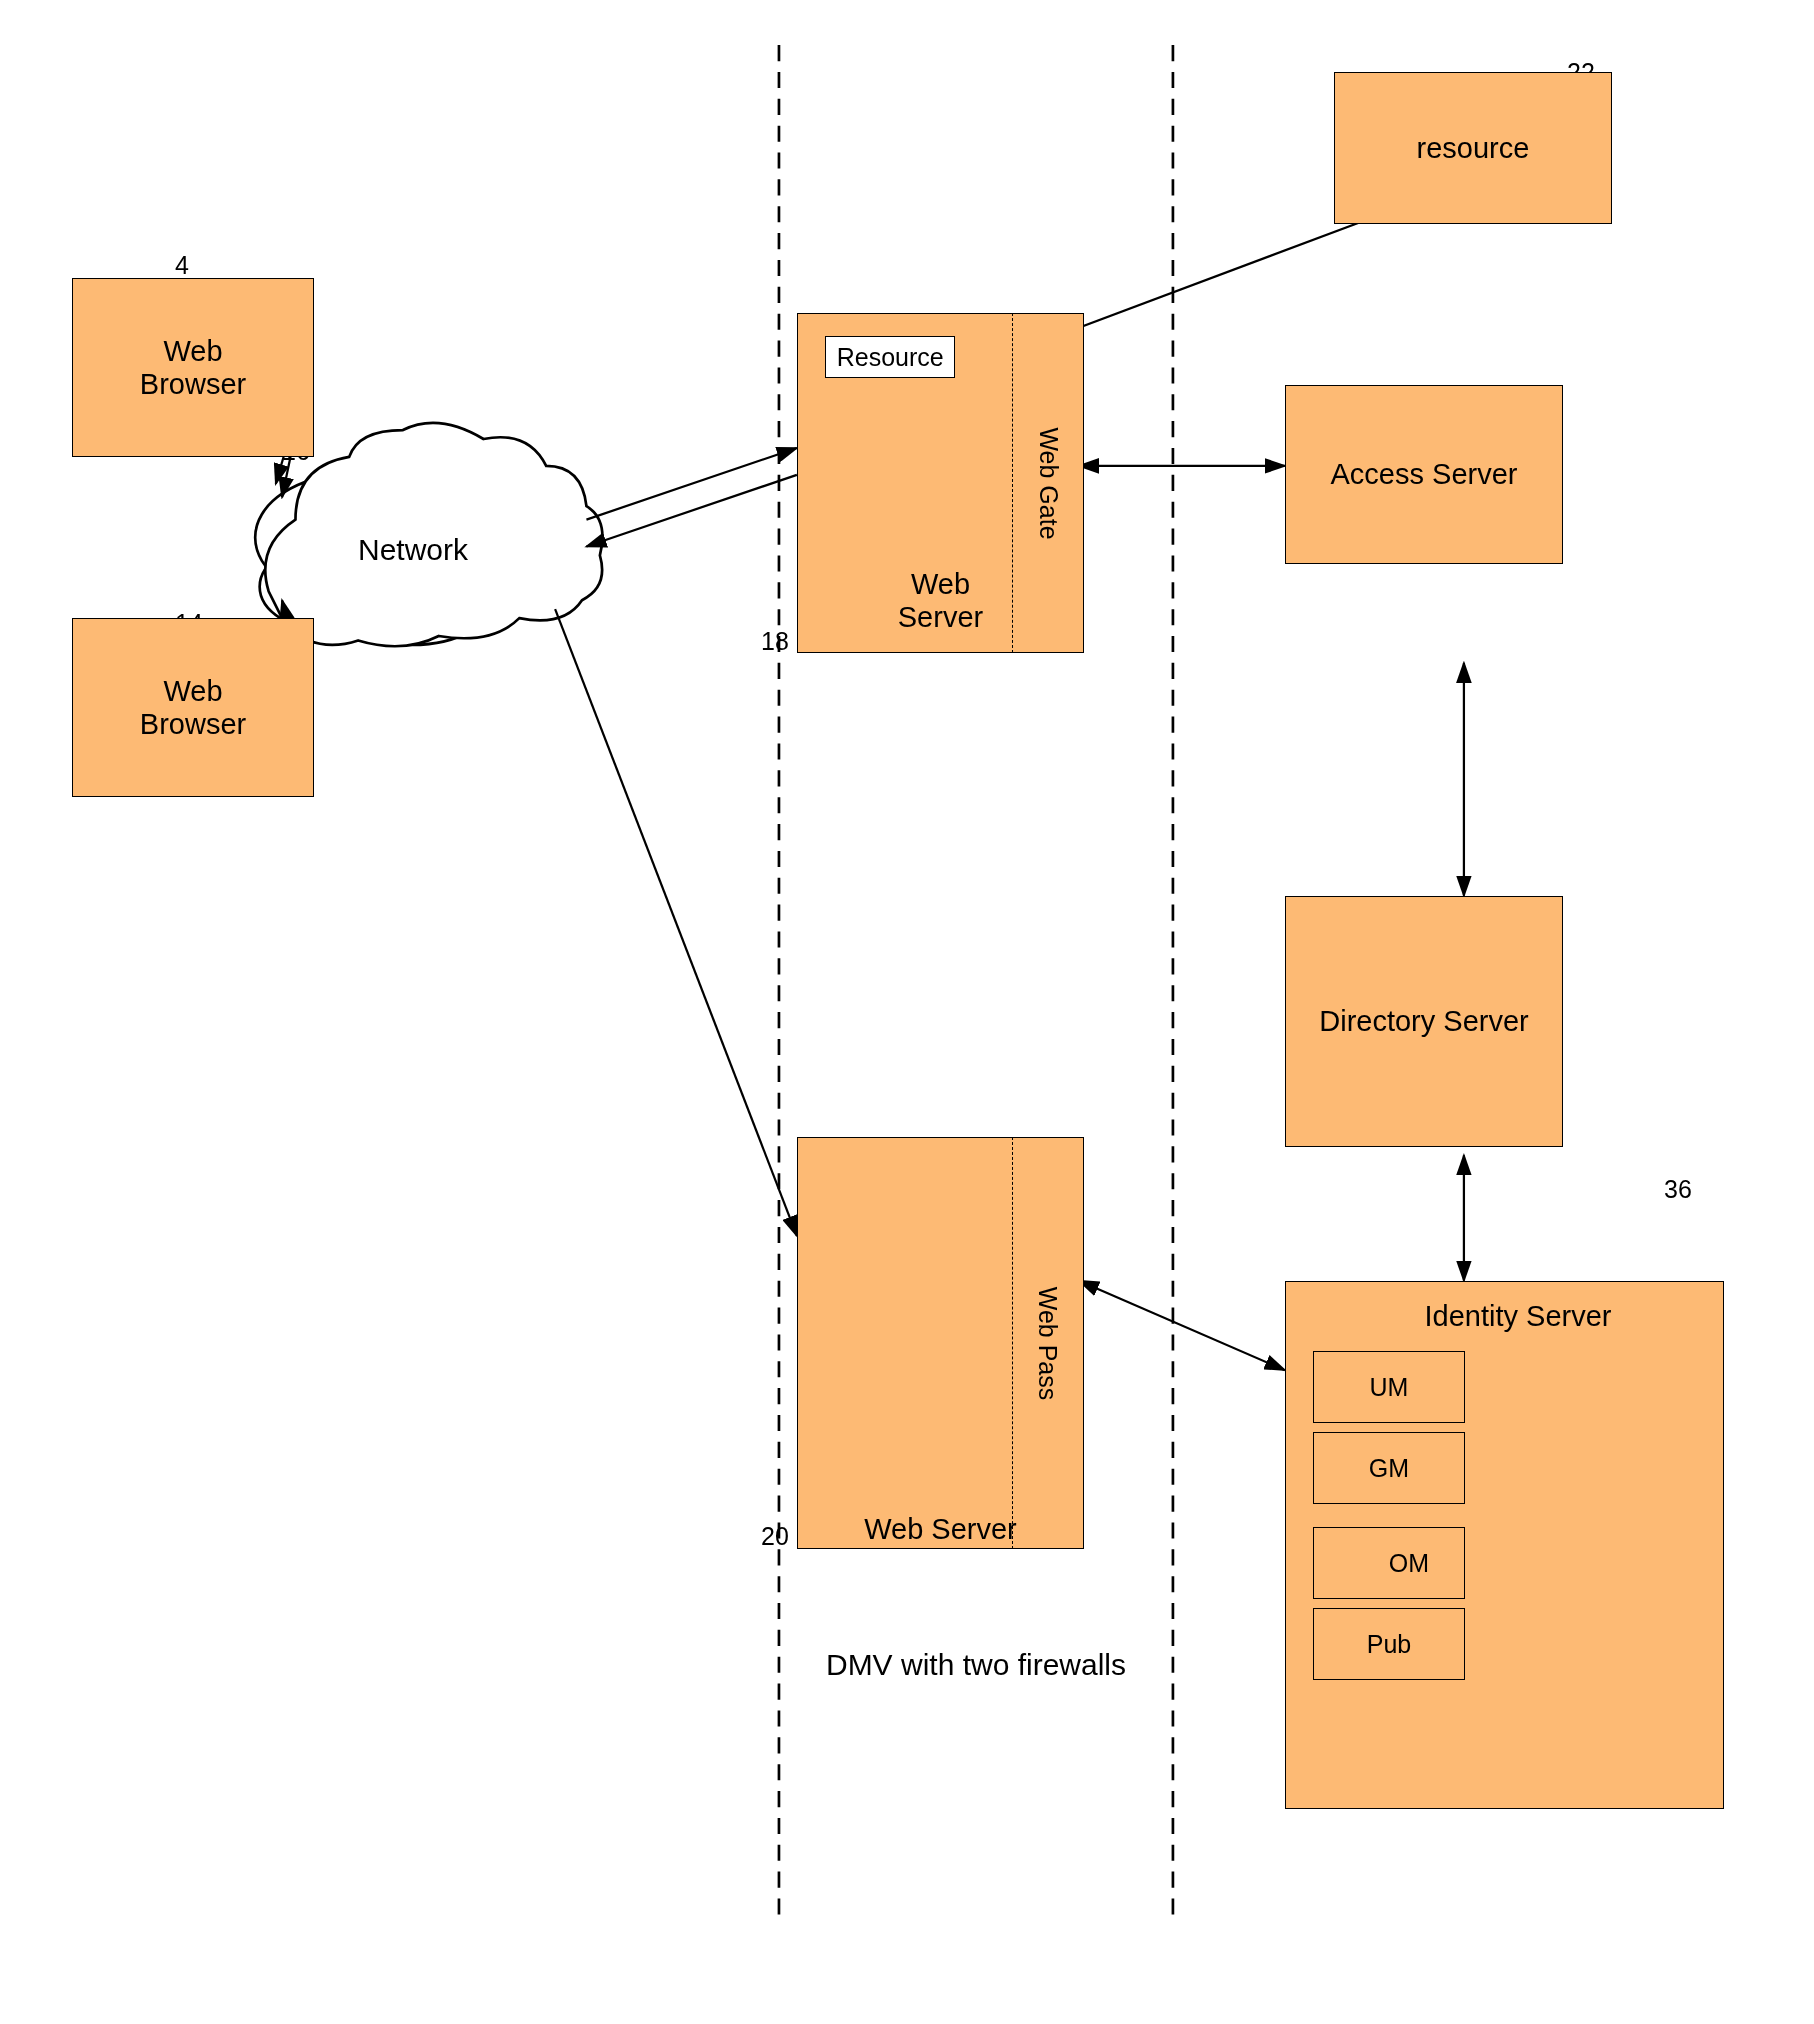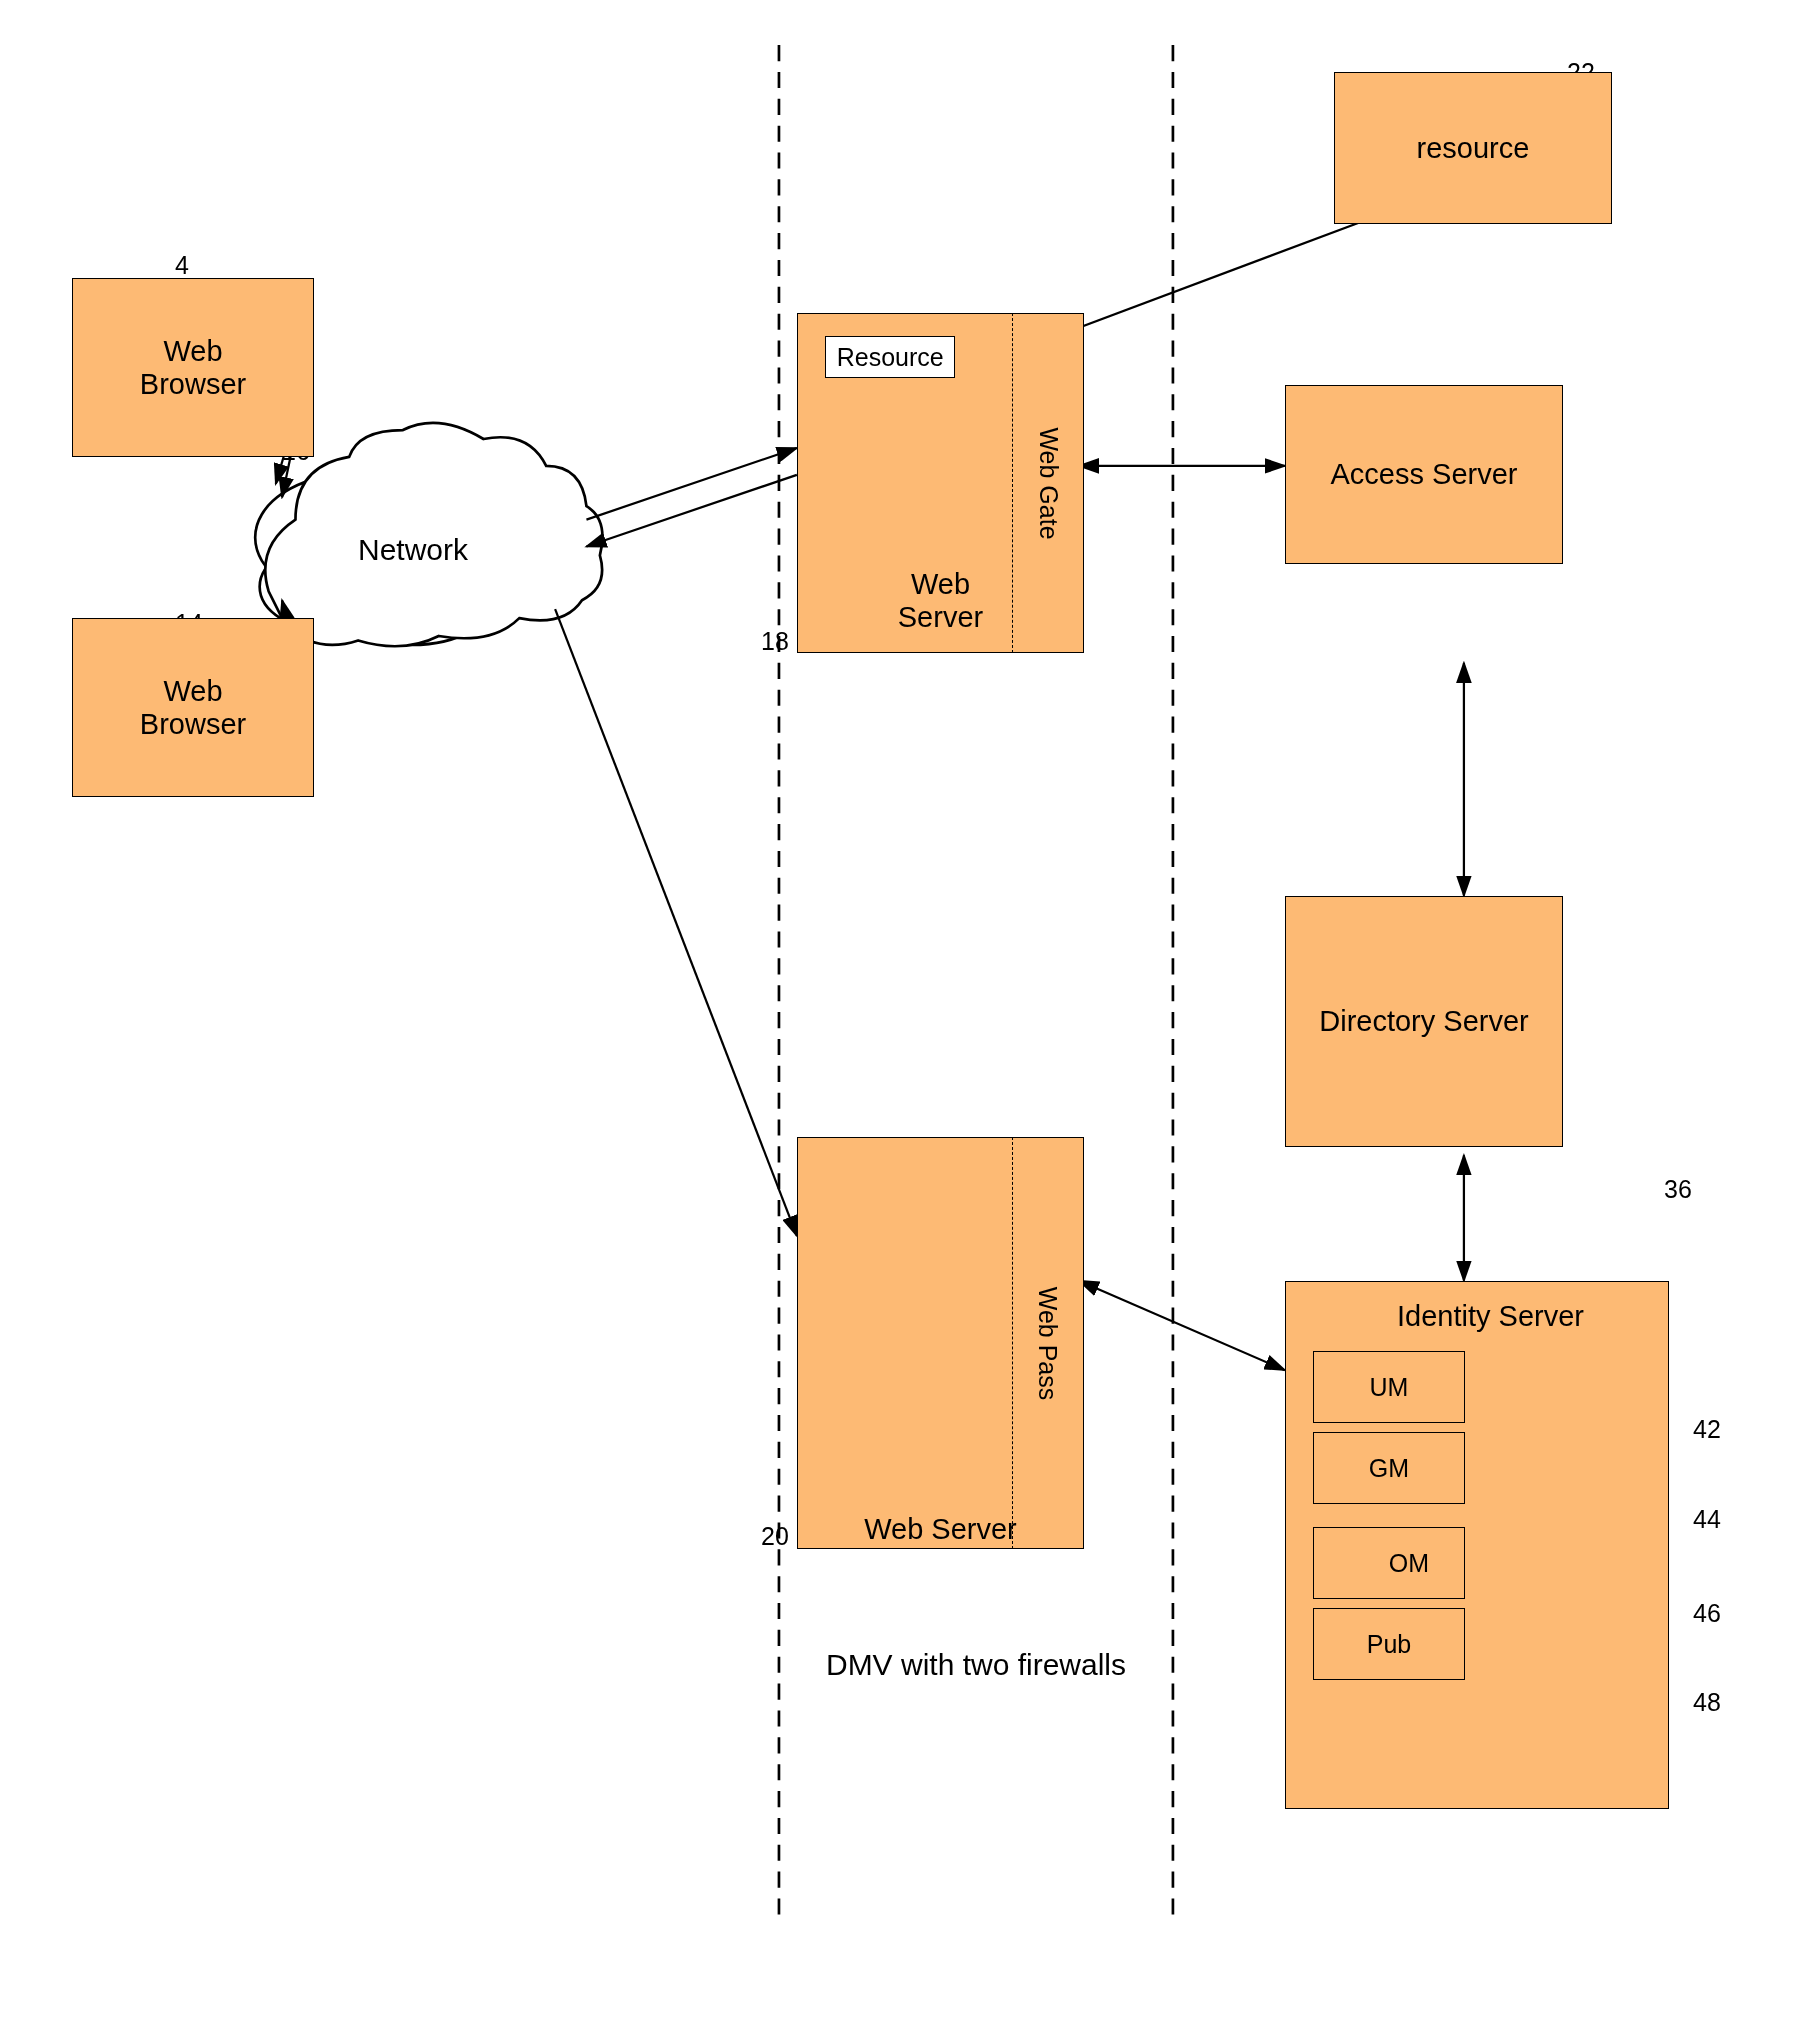--- a/index.html
+++ b/index.html
@@ -164,21 +164,21 @@
   <div class="box" style="left:1285px; top:896px; width:278px; height:251px;">
     <span>Directory
 Server</span>
   </div>
 
   <div class="box" style="left:1285px; top:385px; width:278px; height:179px;">
     <span>Access
 Server</span>
   </div>
 
-  <div class="box" style="left:1285px; top:1281px; width:384px; height:528px; flex-direction:column; justify-content:flex-start; padding-top:18px; align-items:flex-start; padding-left:27px;">
+  <div class="box" style="left:1285px; top:1281px; width:439px; height:528px; flex-direction:column; justify-content:flex-start; padding-top:18px; align-items:flex-start; padding-left:27px;">
     <span style="font-size:29px; align-self:center; padding-left:0;">Identity
 Server</span>
 
     <div class="box" style="position:relative; left:0; margin-top:18px; width:152px; height:72px; font-size:25px;">
       <span>UM</span>
     </div>
 
     <div class="box" style="position:relative; left:0; margin-top:9px; width:152px; height:72px; font-size:25px;">
       <span>GM</span>
     </div>

